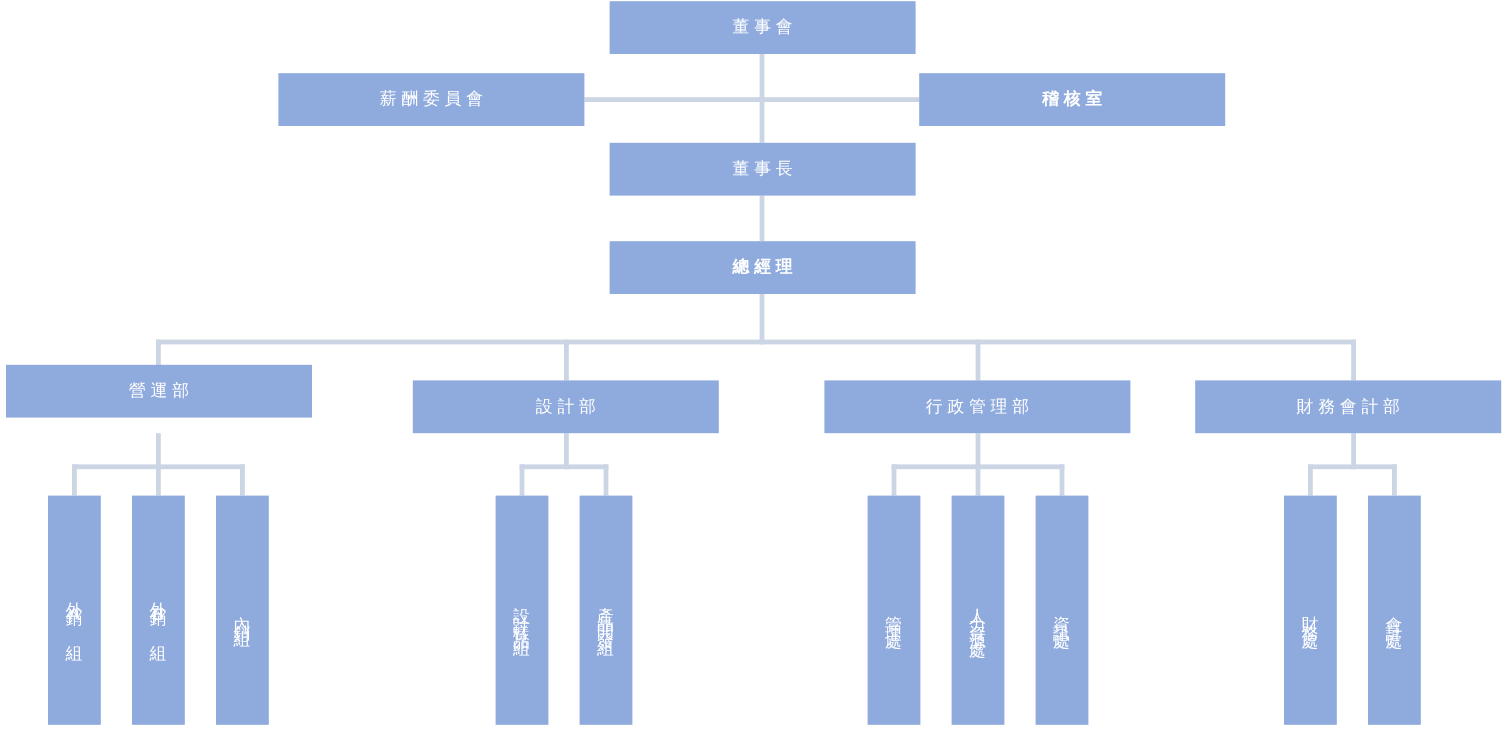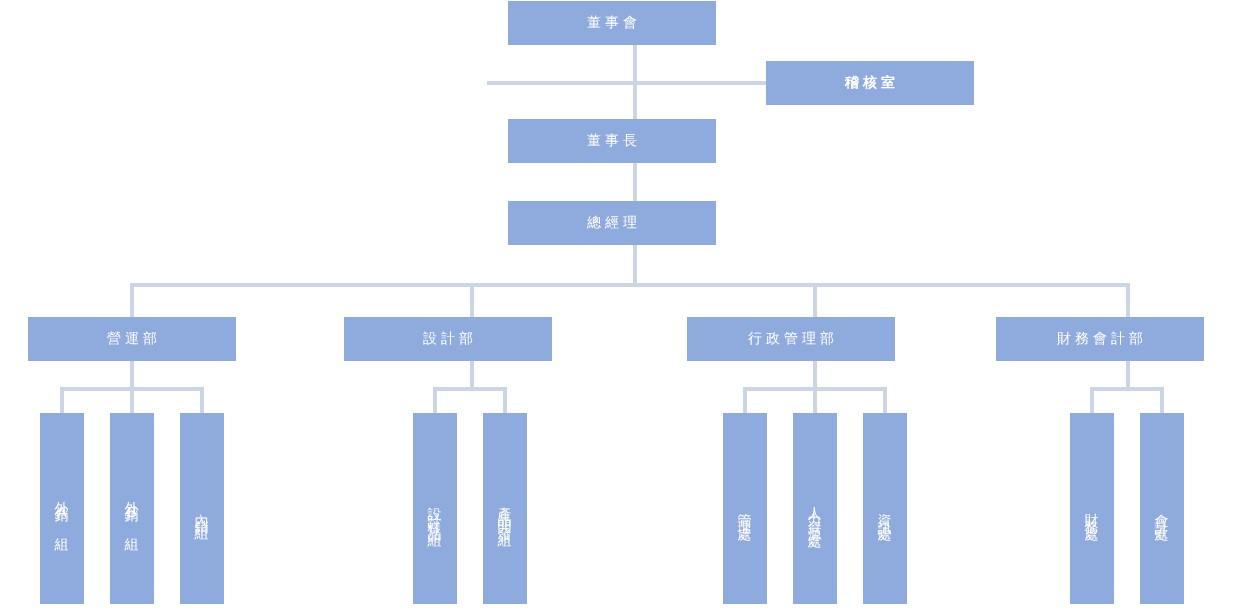--- a/index.html
+++ b/index.html
@@ -14,39 +14,39 @@
   .node {
     position: absolute;
     background: var(--node-fill, #8FAADC);
     color: var(--node-text, #ffffff);
     font-size: 14px;
     display: flex;
     align-items: center;
     justify-content: center;
     box-sizing: border-box;
   }
-  .node.h { width: 208px; height: 44px; }
+  .node.h { width: 255px; height: 44px; }
   .node.h .label { letter-spacing: 4px; padding-left: 4px; white-space: nowrap; }
   .node.v { width: 44px; height: 191px; top: 413px; }
   .node.v .label {
     writing-mode: vertical-rl;
     text-orientation: upright;
     letter-spacing: 7px;
     padding-top: 7px;
     white-space: nowrap;
   }
   .line { position: absolute; background: var(--connector, #CCD5E4); }
 
   
   .n-board    { left: 508px; top: 1px; }
   .n-comp     { left: 232px; top: 61px; }
   .n-audit    { left: 766px; top: 61px; font-weight: bold; }
   .n-chairman { left: 508px; top: 119px; }
-  .n-gm       { left: 508px; top: 201px; }
-  .n-ops      { left: 5px;    top: 317px; margin-left: 23px; }
+  .n-gm       { left: 508px; top: 201px; font-weight: bold; }
+  .n-ops      { left: 5px;    top: 304px; }
   .n-design   { left: 344px;  top: 317px; }
   .n-admin    { left: 687px;  top: 317px; }
   .n-finance  { left: 996px; top: 317px; }
   
   .n-exa  { left: 40px; }
   .n-exb  { left: 110px; }
   .n-dom  { left: 180px; }
   .n-ds   { left: 413px; }
   .n-pd   { left: 483px; }
   .n-mgmt { left: 723px; }
@@ -89,20 +89,23 @@
 
   <div class="line" style="left:1126px;top:361px;width:4px;height:30px"></div>
   <div class="line" style="left:1090px;top:387px;width:74px;height:4px"></div>
   <div class="line" style="left:1090px;top:387px;width:4px;height:26px"></div>
   <div class="line" style="left:1160px;top:387px;width:4px;height:26px"></div>
 
   <div class="node h n-board">
     <span class="label">董事會</span>
   </div>
 
+  <div class="node h n-comp">
+    <span class="label">薪酬委員會</span>
+  </div>
   <div class="node h n-audit">
     <span class="label">稽核室</span>
   </div>
 
   <div class="node h n-chairman">
     <span class="label">董事長</span>
   </div>
   <div class="node h n-gm">
     <span class="label">總經理</span>
   </div>

